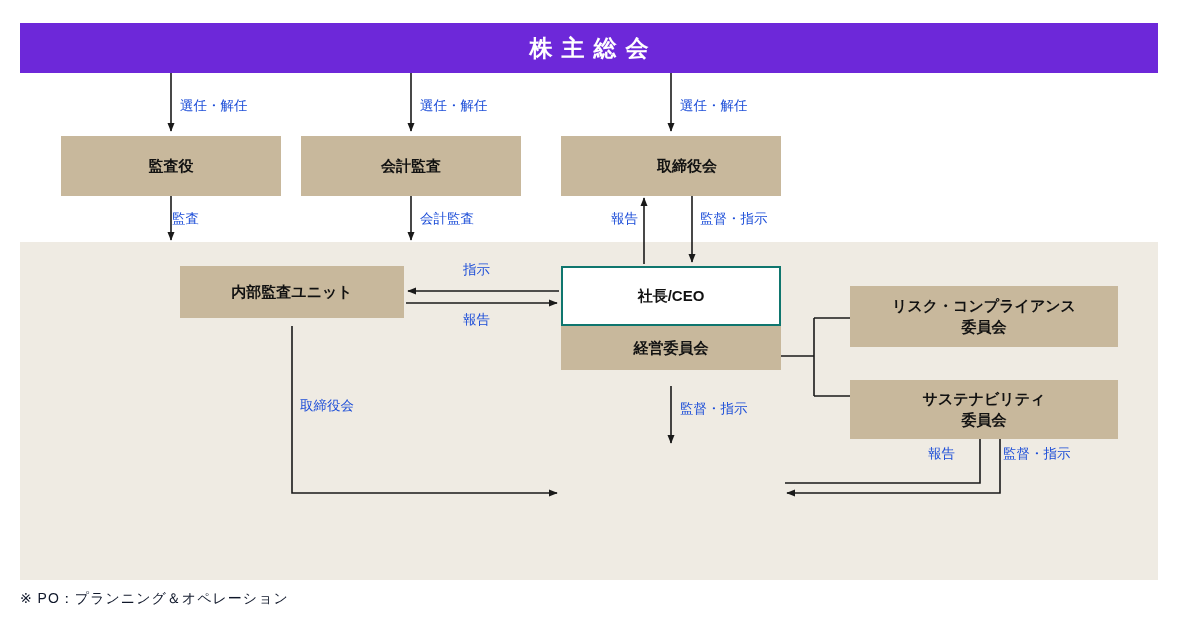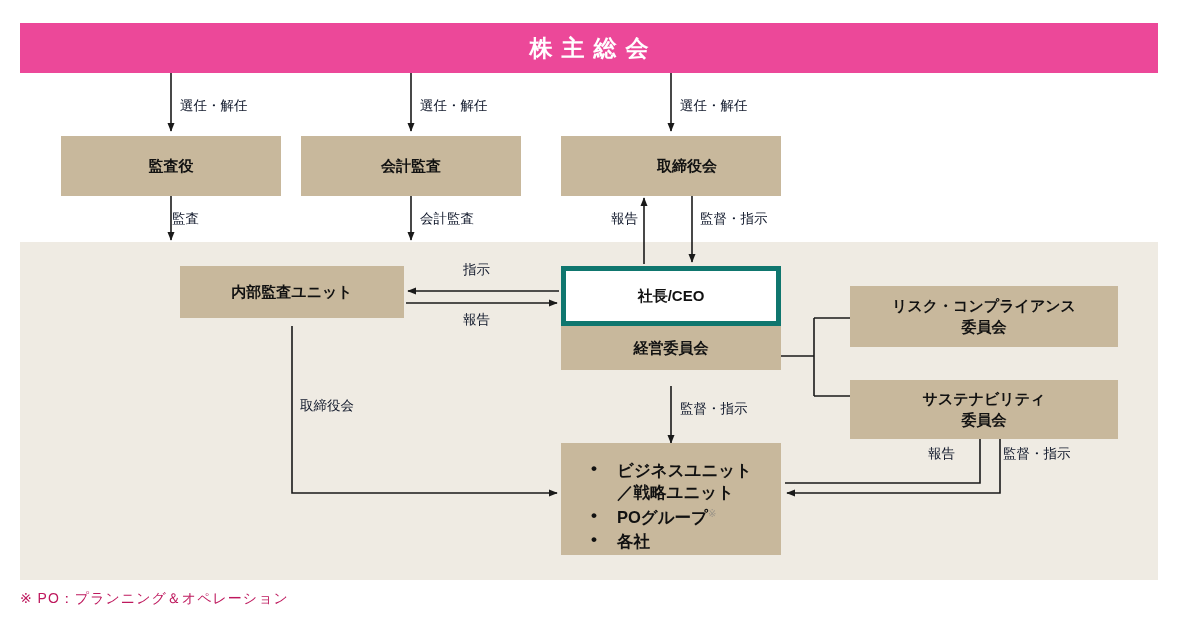--- a/index.html
+++ b/index.html
@@ -27,21 +27,21 @@
     height: 338px;
     background: #EFEBE3;
   }
 
   
   .header-bar {
     left: 20px;
     top: 23px;
     width: 1138px;
     height: 50px;
-    background: #ec4899;
+    background: #6d28d9;
     display: flex;
     align-items: center;
     justify-content: center;
   }
   .header-bar .title {
     color: #ffffff;
     font-size: 23px;
     font-weight: bold;
     letter-spacing: 9px;
     text-indent: 9px;
@@ -55,21 +55,21 @@
     justify-content: center;
     text-align: center;
     color: #111111;
     font-weight: bold;
     font-size: 15px;
     line-height: 1.35;
     box-sizing: border-box;
   }
   .box.white {
     background: #ffffff;
-    border: 5px solid #0f766e;
+    border: 2px solid #0f766e;
   }
   .box.bullets {
     display: block;
     text-align: left;
     padding: 16px 0 0 22px;
     font-size: 16.5px;
   }
   .blist {
     margin: 0;
     padding: 0;
@@ -91,32 +91,32 @@
   .sup-mark {
     font-size: 10px;
     vertical-align: super;
     color: #9b9488;
     font-weight: normal;
   }
 
   
   .elabel {
     font-size: 13.5px;
-    color: #0f172a;
+    color: #1d4ed8;
     font-weight: normal;
     white-space: nowrap;
     line-height: 1;
   }
 
   
   .footnote {
     left: 20px;
     top: 590px;
     font-size: 14px;
-    color: #be185d;
+    color: #0f172a;
     letter-spacing: 1px;
     white-space: nowrap;
   }
 
   
   #wires {
     position: absolute;
     left: 0; top: 0;
     width: 1181px;
     height: 626px;
@@ -200,28 +200,20 @@
   <div class="abs box" style="left:850px; top:286px; width:268px; height:61px; white-space:pre-line;">
     <span>リスク・コンプライアンス
 委員会</span>
   </div>
 
   <div class="abs box" style="left:850px; top:366px; width:268px; height:59px; white-space:pre-line;margin-top:14px;">
     <span>サステナビリティ
 委員会</span>
   </div>
 
-  <div class="abs box bullets" style="left:561px; top:443px; width:220px; height:112px;">
-    <ul class="blist">
-      <li><span>ビジネスユニット
-／戦略ユニット</span></li>
-      <li><span>POグループ</span><span class="sup-mark">※</span></li>
-      <li><span>各社</span></li>
-    </ul>
-  </div>
 
   <div class="abs elabel" style="left:180px; top:99px;">選任・解任</div>
   <div class="abs elabel" style="left:420px; top:99px;">選任・解任</div>
   <div class="abs elabel" style="left:680px; top:99px;">選任・解任</div>
 
   <div class="abs elabel" style="left:172px; top:212px;">監査</div>
   <div class="abs elabel" style="left:420px; top:212px;">会計監査</div>
 
   <div class="abs elabel" style="left:611px; top:212px;">報告</div>
   <div class="abs elabel" style="left:700px; top:212px;">監督・指示</div>

